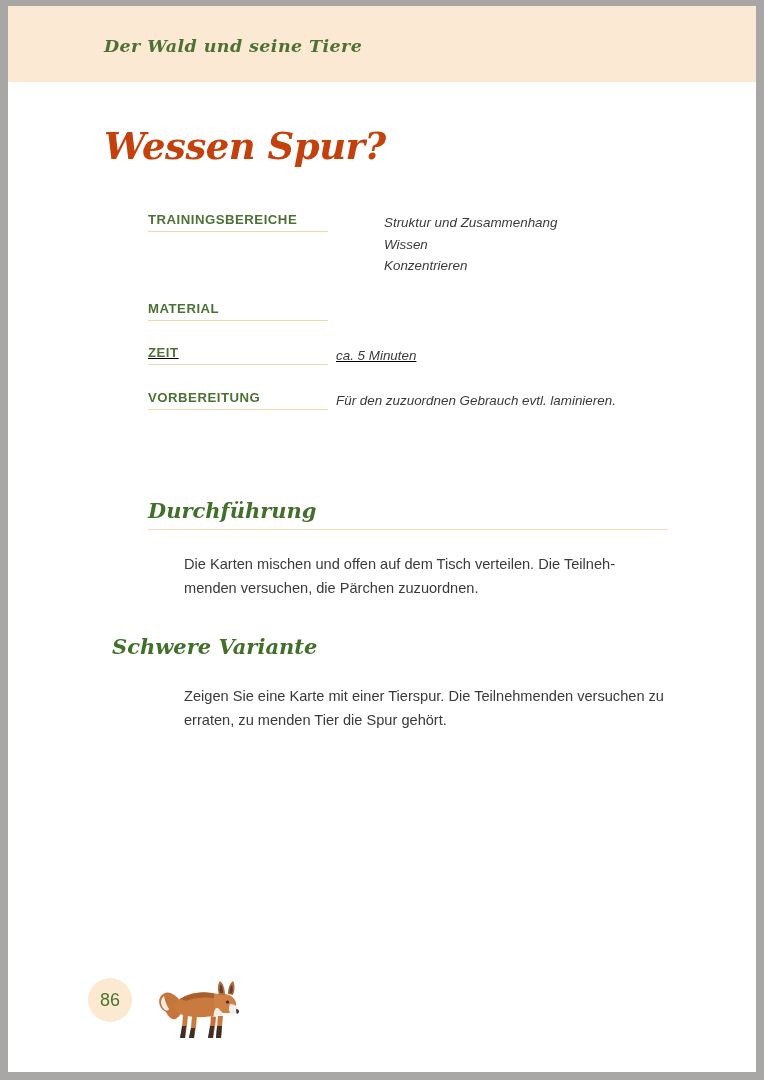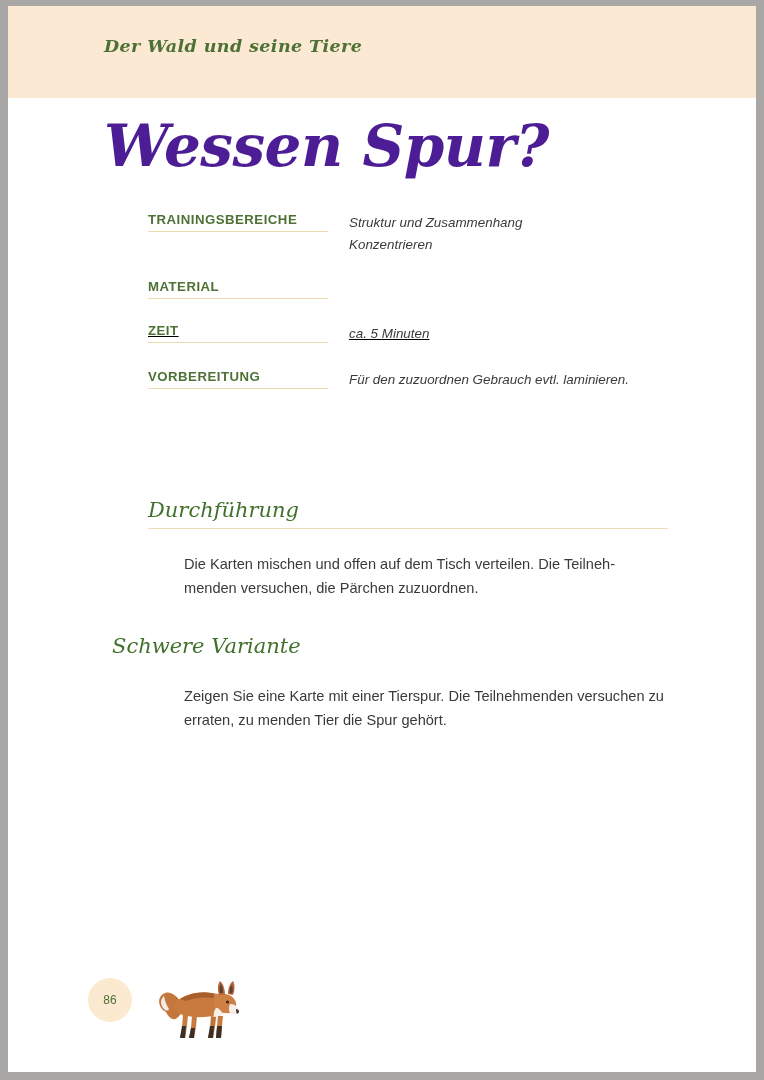--- a/index.html
+++ b/index.html
@@ -34,21 +34,21 @@
     background: #ffffff;
     overflow: hidden;
   }
 
   
   .header-band {
     position: absolute;
     left: 0;
     top: 0;
     width: 748px;
-    height: 92px;
+    height: 76px;
     background: #fbe9d4;
   }
   .header-title {
     position: absolute;
     left: 96px;
     top: 30px;
     font-family: "DejaVu Serif", "Liberation Serif", serif;
     font-style: italic;
     font-weight: bold;
     font-size: 17.5px;
@@ -58,24 +58,24 @@
   }
 
   
   .page-title {
     position: absolute;
     left: 96px;
     top: 114px;
     font-family: "DejaVu Serif", "Liberation Serif", serif;
     font-style: italic;
     font-weight: bold;
-    font-size: 58px;
+    font-size: 37px;
     line-height: 52px;
     letter-spacing: -0.5px;
-    color: #4c1d95;
+    color: #c2410c;
     white-space: nowrap;
     text-align: center;
   }
 
   
   .meta-table {
     position: absolute;
     left: 140px;
     top: 206px;
     width: 530px;
@@ -96,46 +96,45 @@
     font-family: "Liberation Sans", sans-serif;
     font-size: 13.2px;
     font-weight: bold;
     letter-spacing: 0.5px;
     color: #4d7135;
     white-space: nowrap;
   }
   .meta-value-cell {
     flex: 1 1 auto;
     padding-left: 8px;
-    margin-left: 13px;
   }
   .meta-value {
     font-family: "Liberation Sans", sans-serif;
     font-style: italic;
     font-size: 13.4px;
     line-height: 21.5px;
     color: #3a3a3a;
     white-space: nowrap;
   }
 
-  .meta-row-trainings { margin-bottom: 24px; }
+  .meta-row-trainings { margin-bottom: 24px; gap: 48px; }
   .meta-row-material  { margin-bottom: 24px; }
   .meta-row-zeit      { margin-bottom: 24px; text-decoration: underline; }
 
   
   .section-durch {
     position: absolute;
     left: 140px;
     top: 492px;
     width: 520px;
   }
   .section-heading-script {
     font-family: "DejaVu Serif", "Liberation Serif", serif;
     font-style: italic;
-    font-weight: normal;
+    font-weight: bold;
     font-size: 21px;
     color: #41702b;
     white-space: nowrap;
   }
   .section-rule {
     margin-top: 6px;
     height: 0;
     border-top: 1.5px solid #eeddb8;
     width: 520px;
   }
@@ -173,21 +172,21 @@
     width: 44px;
     height: 44px;
     border-radius: 50%;
     background: #fbeacf;
     display: flex;
     align-items: center;
     justify-content: center;
   }
   .page-number-text {
     font-family: "Liberation Sans", sans-serif;
-    font-size: 12px;
+    font-size: 18px;
     color: #4d7135;
   }
   .footer-animal {
     position: absolute;
     left: 148px;
     top: 962px;
     width: 86px;
     height: 78px;
   }
 </style>
@@ -204,20 +203,21 @@
     <div class="page-title">Wessen Spur?</div>
 
     <div class="meta-table">
 
       <div class="meta-row meta-row-trainings">
         <div class="meta-label-cell">
           <div class="meta-label">TRAININGSBEREICHE</div>
         </div>
         <div class="meta-value-cell">
           <div class="meta-value">Struktur und Zusammenhang</div>
+          <div class="meta-value">Wissen</div>
           <div class="meta-value">Konzentrieren</div>
         </div>
       </div>
 
       <div class="meta-row meta-row-material">
         <div class="meta-label-cell">
           <div class="meta-label">MATERIAL</div>
         </div>
       </div>
 

